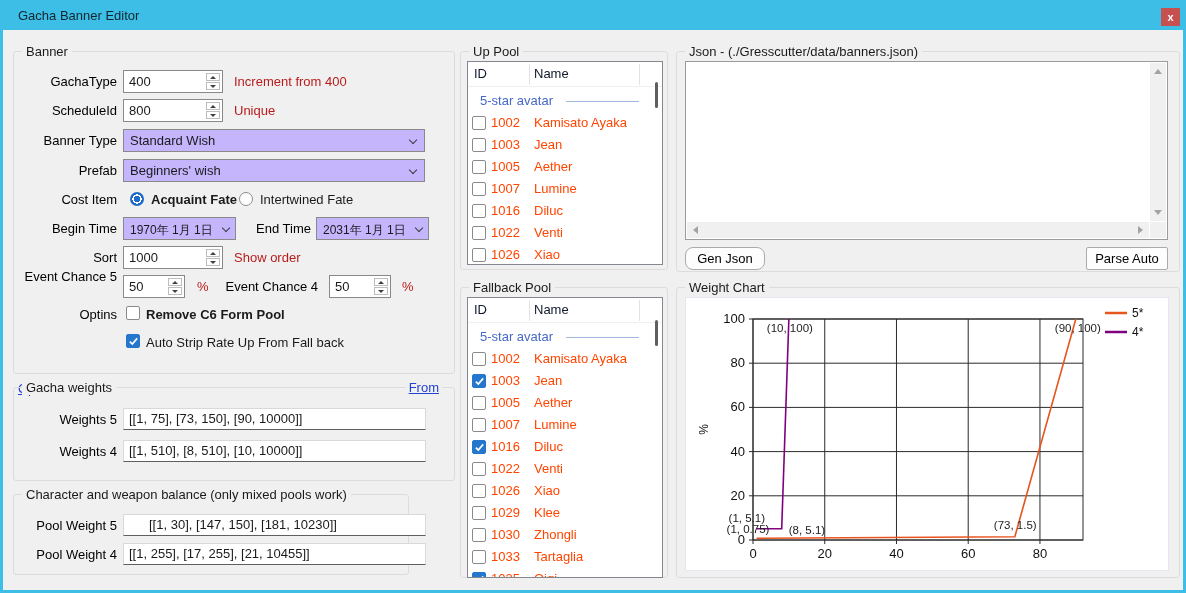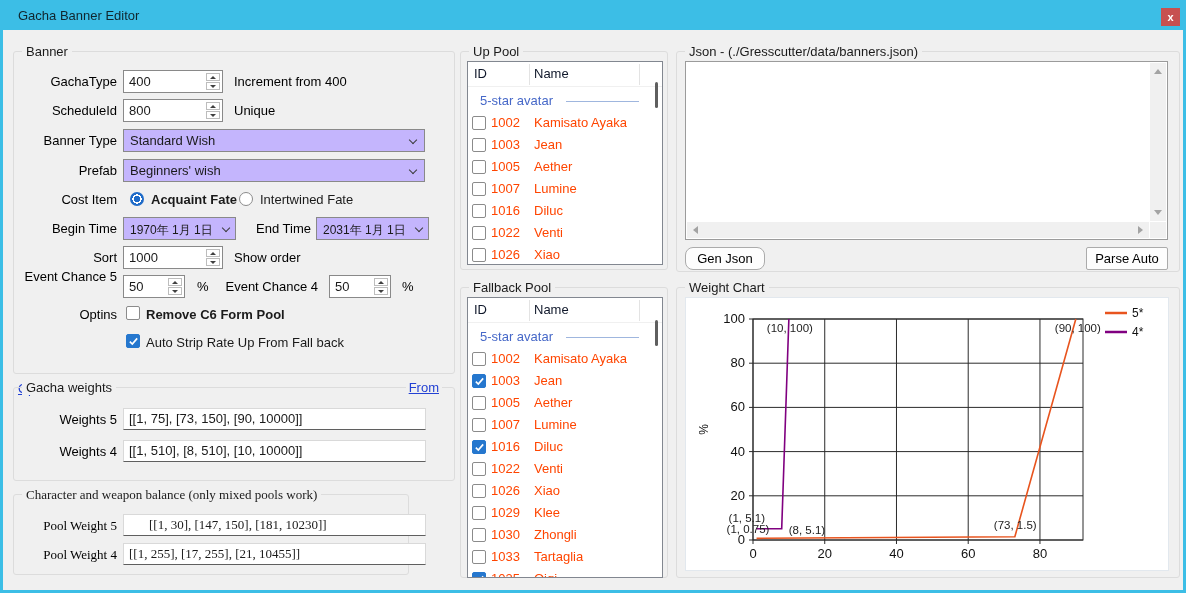--- a/index.html
+++ b/index.html
@@ -15,21 +15,21 @@
   .closebtn span{color:#fff;font-size:11px;font-weight:bold;line-height:18px;}
   .frame{position:absolute;background:#3CBEE6;}
   .frame.l{left:0;top:30px;width:3px;height:563px;}
   .frame.r{left:1183px;top:30px;width:3px;height:563px;}
   .frame.b{left:0;top:590px;width:1186px;height:3px;}
 
   .group{position:absolute;border:1px solid #DCDCDC;border-radius:3px;}
   .glabel{position:absolute;top:-8px;left:8px;background:#F0F0F0;padding:0 4px;white-space:nowrap;color:#1a1a1a;}
 
   .flabel{position:absolute;width:100px;text-align:right;white-space:nowrap;color:#000;}
-  .hint{position:absolute;white-space:nowrap;color:#000000;}
+  .hint{position:absolute;white-space:nowrap;color:#b91c1c;}
   .link{position:absolute;color:#2341D4;text-decoration:underline;white-space:nowrap;cursor:pointer;}
   .helplink{position:absolute;top:-8px;right:12px;background:#F0F0F0;padding:0 3px;color:#2341D4;text-decoration:underline;cursor:pointer;}
 
   .spin{position:absolute;height:23px;background:#fff;border:1px solid #898989;}
   .spin-val{position:absolute;left:5px;top:3px;}
   .spin-btns{position:absolute;right:2px;top:2px;width:14px;height:17px;}
   .spin-b{position:absolute;left:0;width:14px;height:8px;border:1px solid #BDBDBD;background:#fff;}
   .spin-b.up{top:0;}.spin-b.dn{top:9px;}
   .t-up{position:absolute;left:3px;top:1.5px;width:0;height:0;border-left:3px solid transparent;border-right:3px solid transparent;border-bottom:3.5px solid #404040;}
   .t-dn{position:absolute;left:3px;top:2px;width:0;height:0;border-left:3px solid transparent;border-right:3px solid transparent;border-top:3.5px solid #404040;}
@@ -214,21 +214,21 @@
     <span class="glabel">Gacha weights</span>
     <span class="helplink">From</span>
 
     <span class="flabel" style="left:3px;top:24px;">Weights 5</span>
     <div class="tinput" style="left:109px;top:20px;width:303px;">[[1, 75], [73, 150], [90, 10000]]</div>
 
     <span class="flabel" style="left:3px;top:56px;">Weights 4</span>
     <div class="tinput" style="left:109px;top:52px;width:303px;">[[1, 510], [8, 510], [10, 10000]]</div>
   </div>
 
-  <div class="group" style="left:13px;top:494px;width:396px;height:81px;font-family:Liberation Serif, serif;">
+  <div class="group" style="left:13px;top:494px;width:396px;height:81px;">
     <span class="glabel">Character and weapon balance (only mixed pools work)</span>
 
     <span class="flabel" style="left:3px;top:23px;">Pool Weight 5</span>
     <div class="tinput" style="left:109px;top:19px;width:303px;padding-left:25px;">[[1, 30], [147, 150], [181, 10230]]</div>
 
     <span class="flabel" style="left:3px;top:52px;">Pool Weight 4</span>
     <div class="tinput" style="left:109px;top:48px;width:303px;">[[1, 255], [17, 255], [21, 10455]]</div>
   </div>
 
   <div class="group" style="left:460px;top:51px;width:208px;height:219px;">

